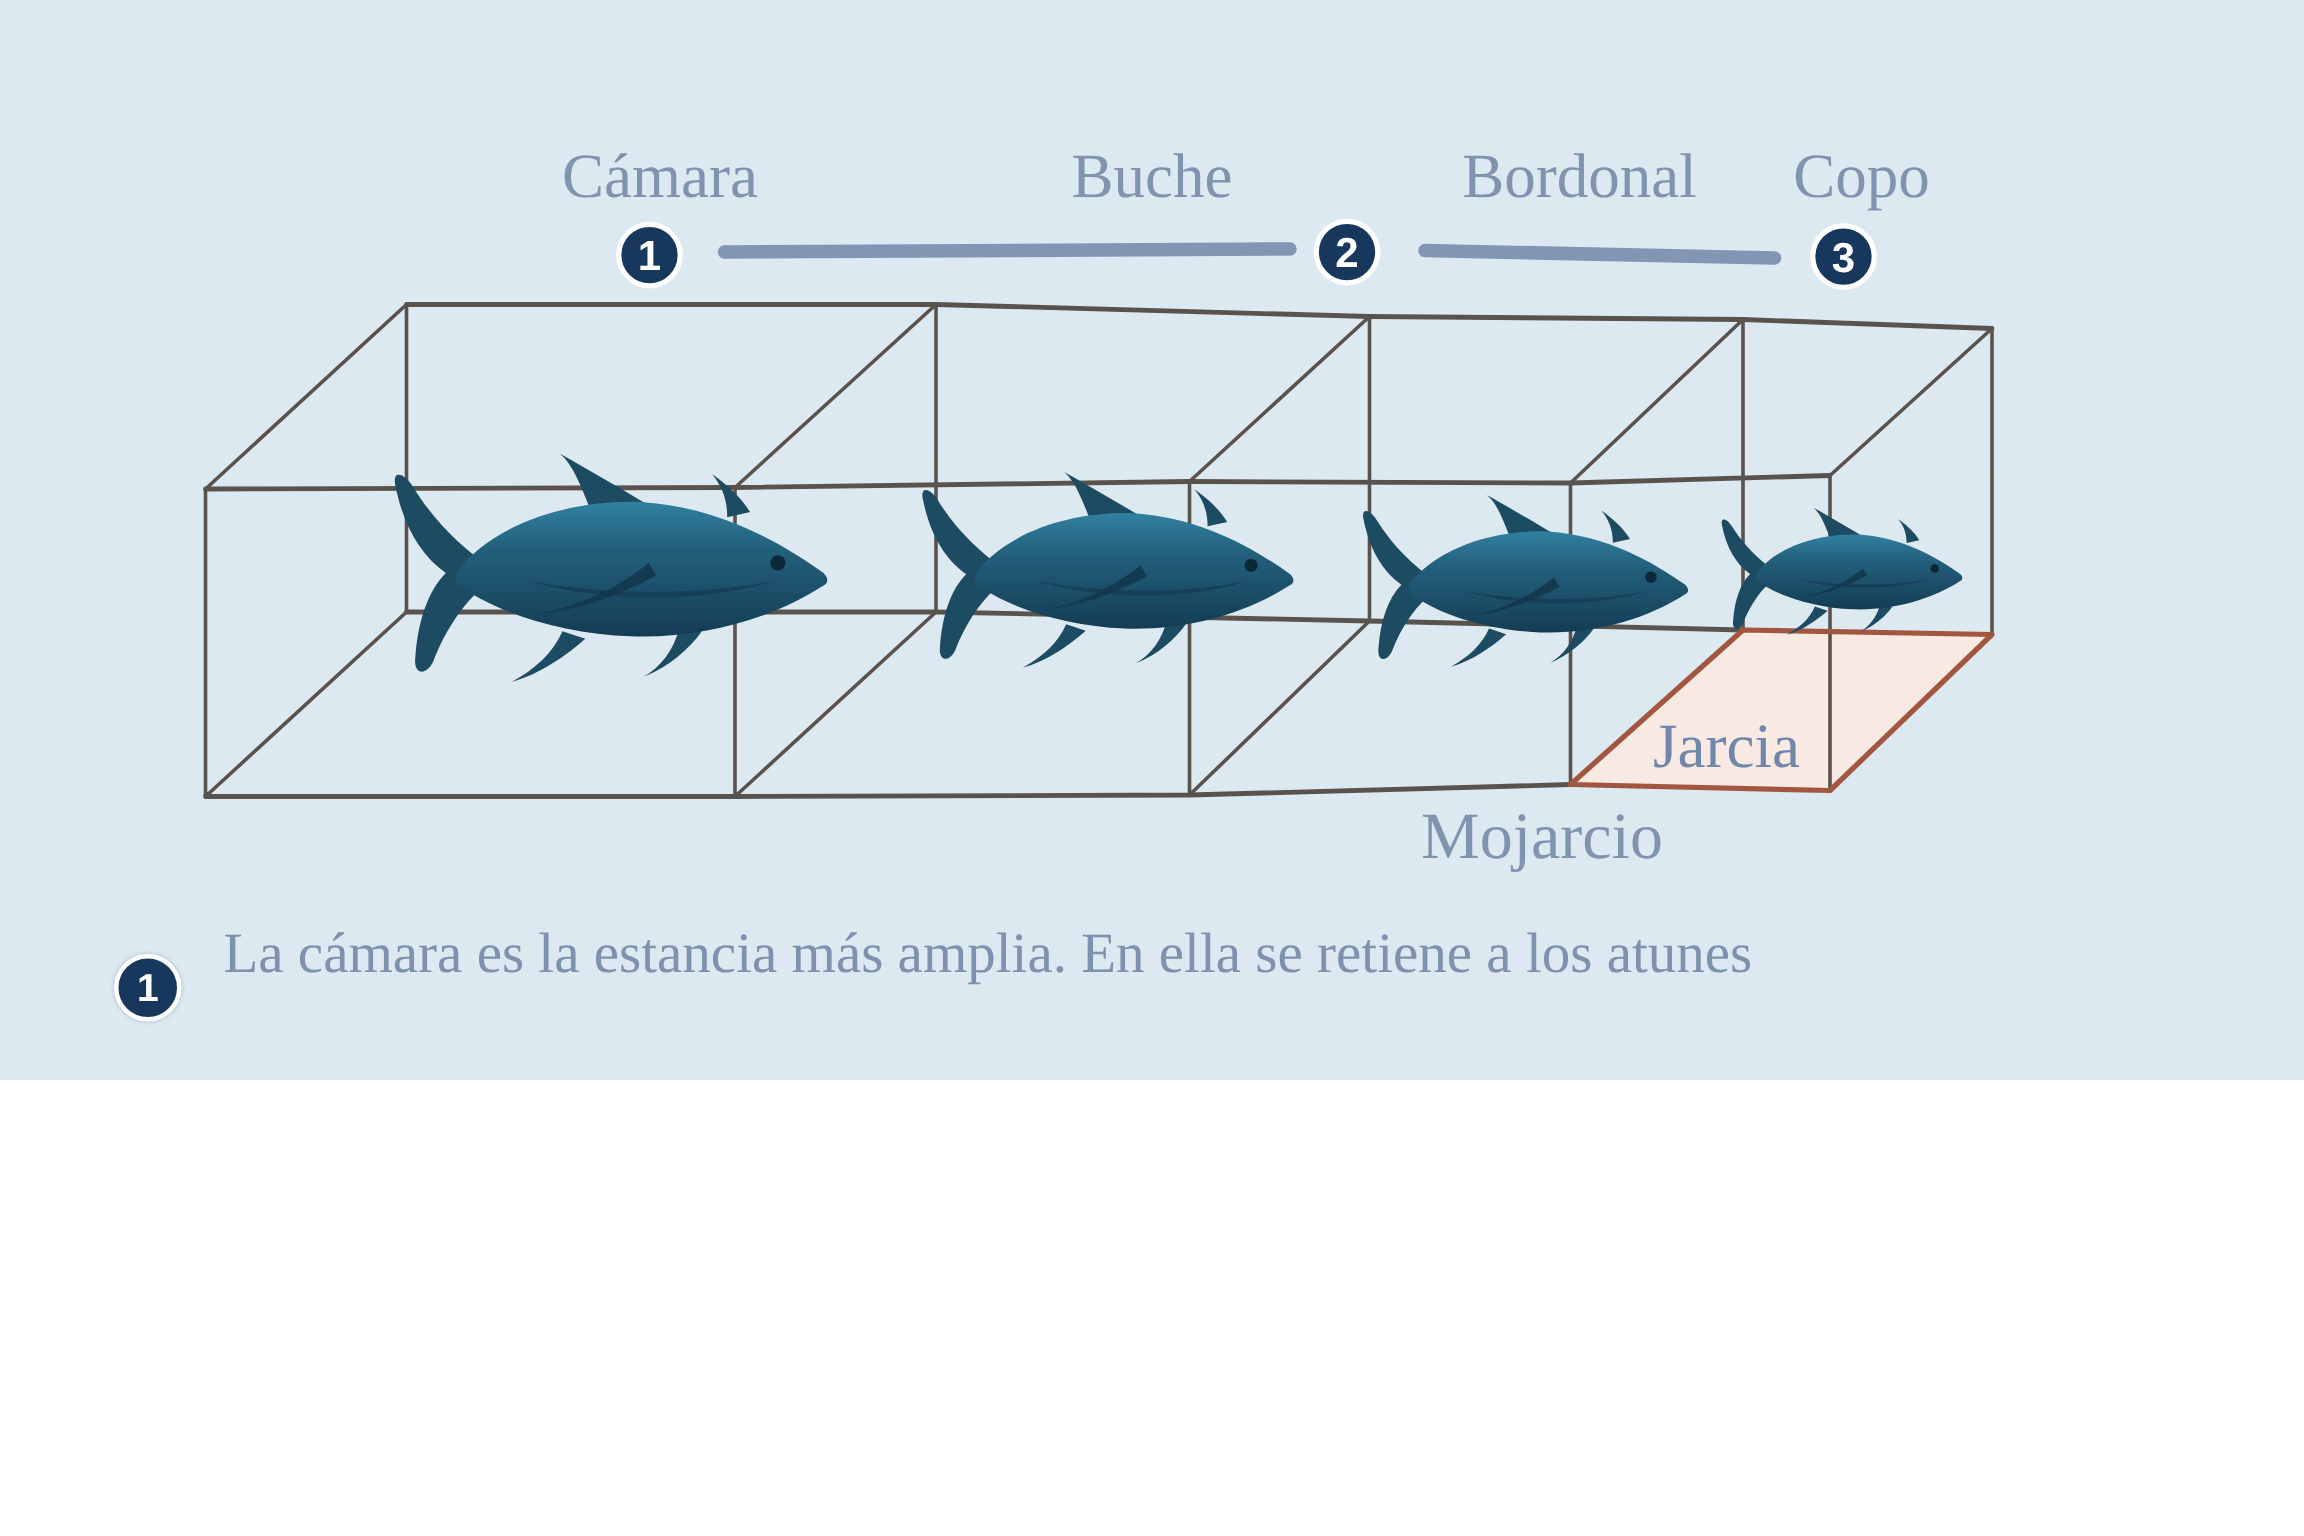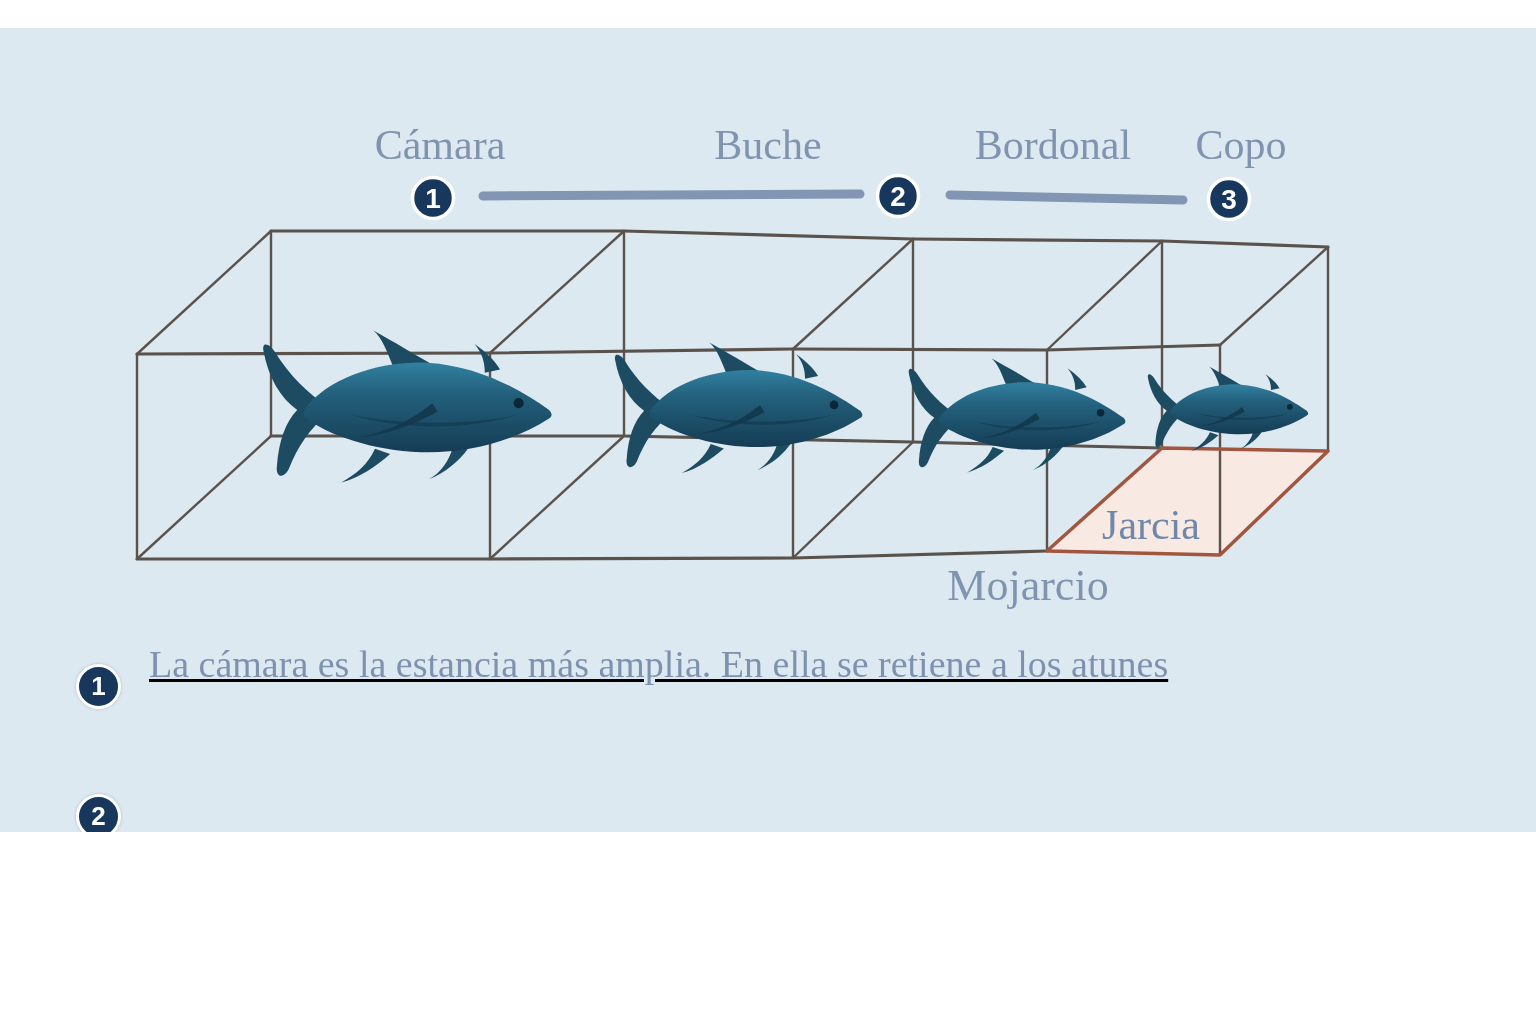--- a/index.html
+++ b/index.html
@@ -1,23 +1,22 @@
 <!DOCTYPE html>
 <html><head>
 <meta charset="utf-8">
 <style>
   html, body { margin: 0; padding: 0; }
   .stage {
     position: relative;
     width: 1536px;
-    height: 804px;
+    height: 720px;
     background: #dde9f1;
     overflow: hidden;
     font-family: "Liberation Serif", serif;
-    margin-top: 28px;
   }
   svg { position: absolute; left: 0; top: 0; display: block; }
 
   
   .chamber-label {
     font-family: "Liberation Serif", serif;
     font-size: 42px;
     fill: #8093af;
   }
   .floor-label {
@@ -53,21 +52,21 @@
     background: #17375c;
     border: 3px solid #ffffff;
     box-shadow: 0 0 3px rgba(120,140,160,0.5);
     color: #ffffff;
     font-family: "Liberation Sans", sans-serif;
     font-size: 26px;
     font-weight: bold;
     line-height: 39px;
     text-align: center;
   }
-  .note-text { margin-left: 28px; text-decoration: underline; }
+  .note-text { margin-left: 28px; }
   .note-line {
     font-size: 38px;
     line-height: 48px;
     color: #7e91ae;
     white-space: nowrap;
   }
 </style>
 </head>
 <body>
 

